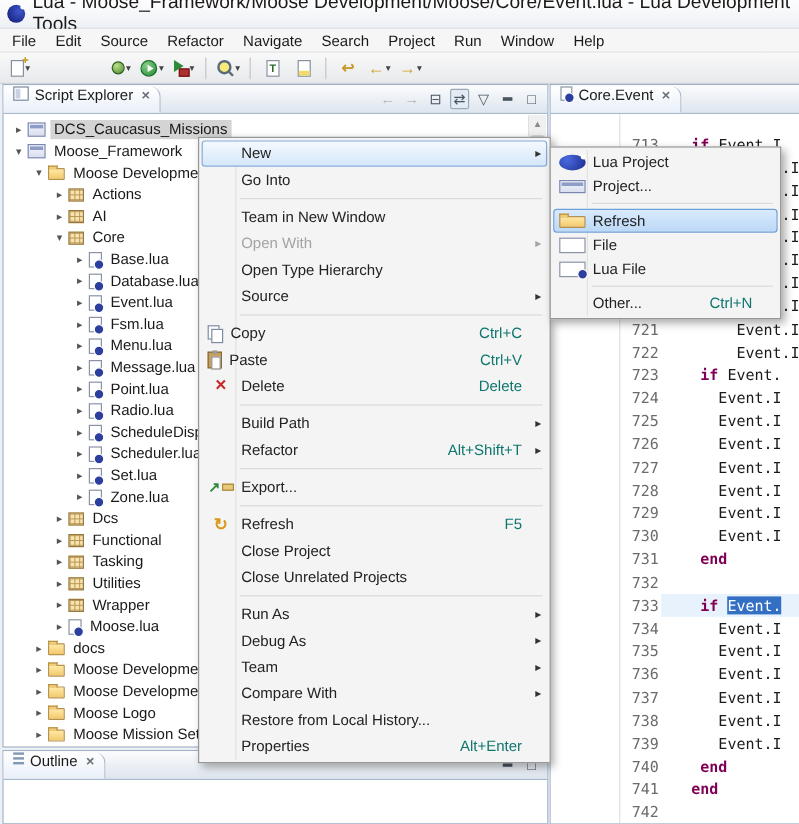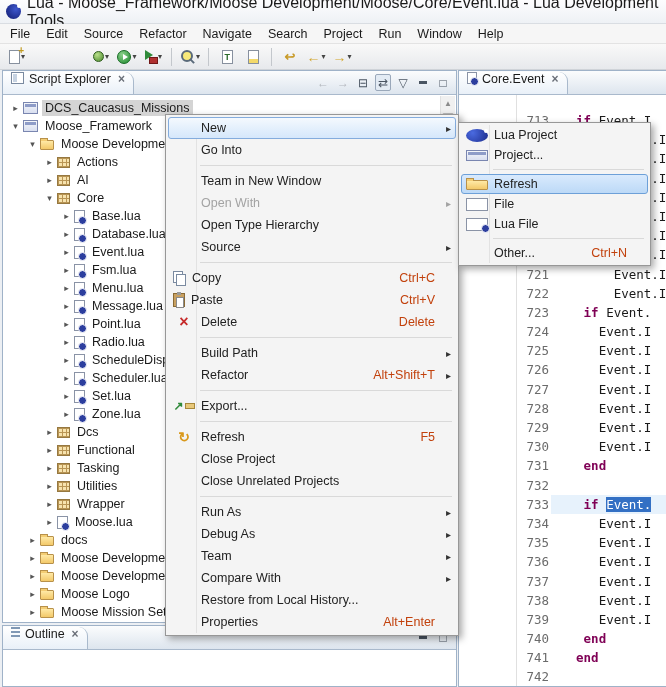--- a/index.html
+++ b/index.html
@@ -136,21 +136,21 @@
   #context-menu { left:165px; top:114px; width:294px; }
   #new-submenu { left:458px; top:122px; width:193px; z-index:51; }
   .m-item { position:relative; height:22px; display:flex; align-items:center; padding:0 4px;
     border:1px solid transparent; border-radius:3px; color:#222; }
   #new-submenu .m-item { height:20px; }
   .m-item.hl { border-color:#84acdd; background:linear-gradient(#f4f9fe,#d5e7fb); }
   .m-item.hl2 { border-color:#6da0d8; background:linear-gradient(#d9eafd,#bcd9f7); }
   .m-item.disabled { color:#a3a3a3; }
   .m-icon { width:22px; flex:none; display:flex; align-items:center; justify-content:center; }
   .m-label { flex:1; padding-left:6px; white-space:nowrap; }
-  .m-shortcut { margin-left:18px; padding-right:4px; color:#c2410c; white-space:nowrap; }
+  .m-shortcut { margin-left:18px; padding-right:4px; color:#0f766e; white-space:nowrap; }
   .m-arrow { width:12px; text-align:right; font-size:10px; color:#333; }
   .m-item.disabled .m-arrow { color:#a3a3a3; }
   .m-sep { height:1px; background:#d9d9d9; margin:4px 4px 4px 32px; }
   .ic-copy { width:13px; height:14px; position:relative; }
   .ic-copy::before, .ic-copy::after { content:''; position:absolute; width:8px; height:10px;
     background:#fff; border:1px solid #7a8aa0; }
   .ic-copy::before { left:0; top:0; } .ic-copy::after { left:3px; top:3px; }
   .ic-paste { width:12px; height:14px; background:#c8a060; border:1px solid #8a6a34; position:relative; }
   .ic-paste::before { content:''; position:absolute; left:2px; top:3px; width:6px; height:9px;
     background:#fff; border:1px solid #8a8a8a; }

